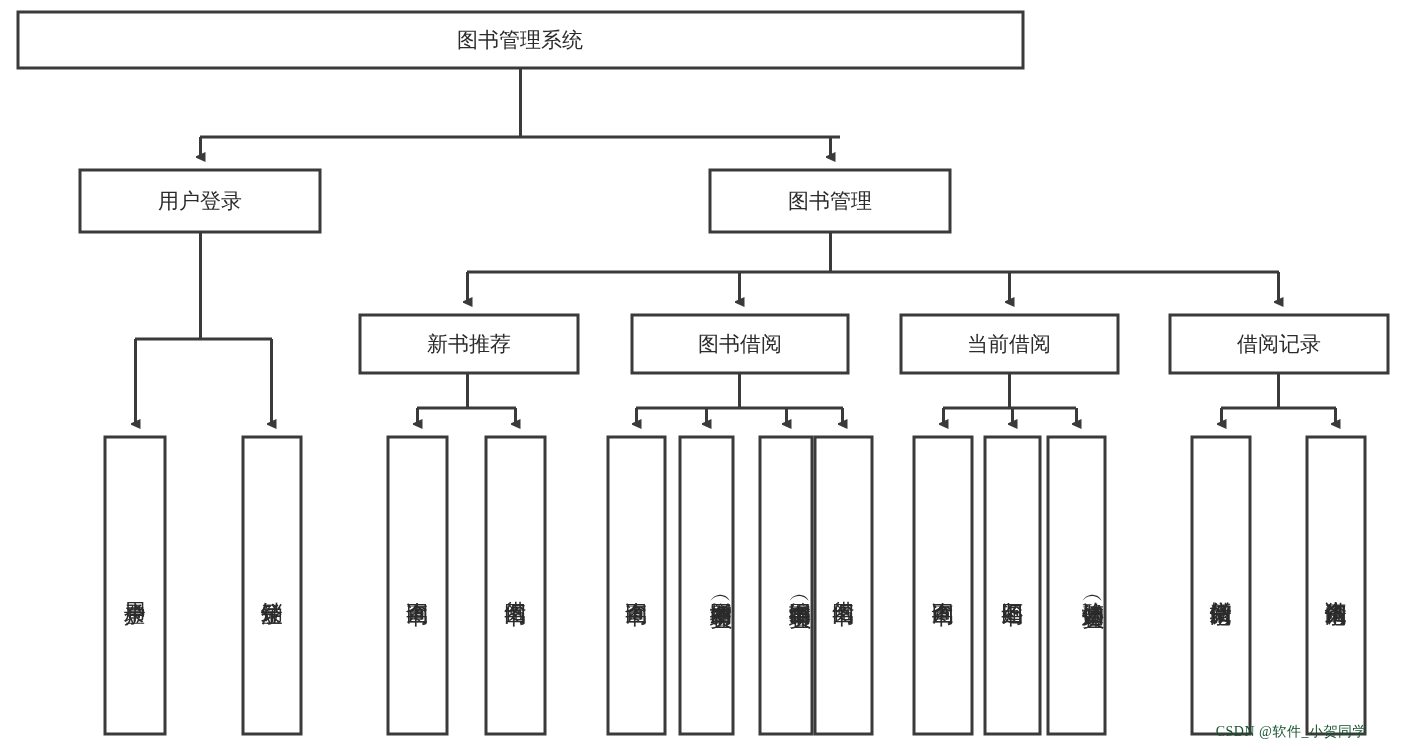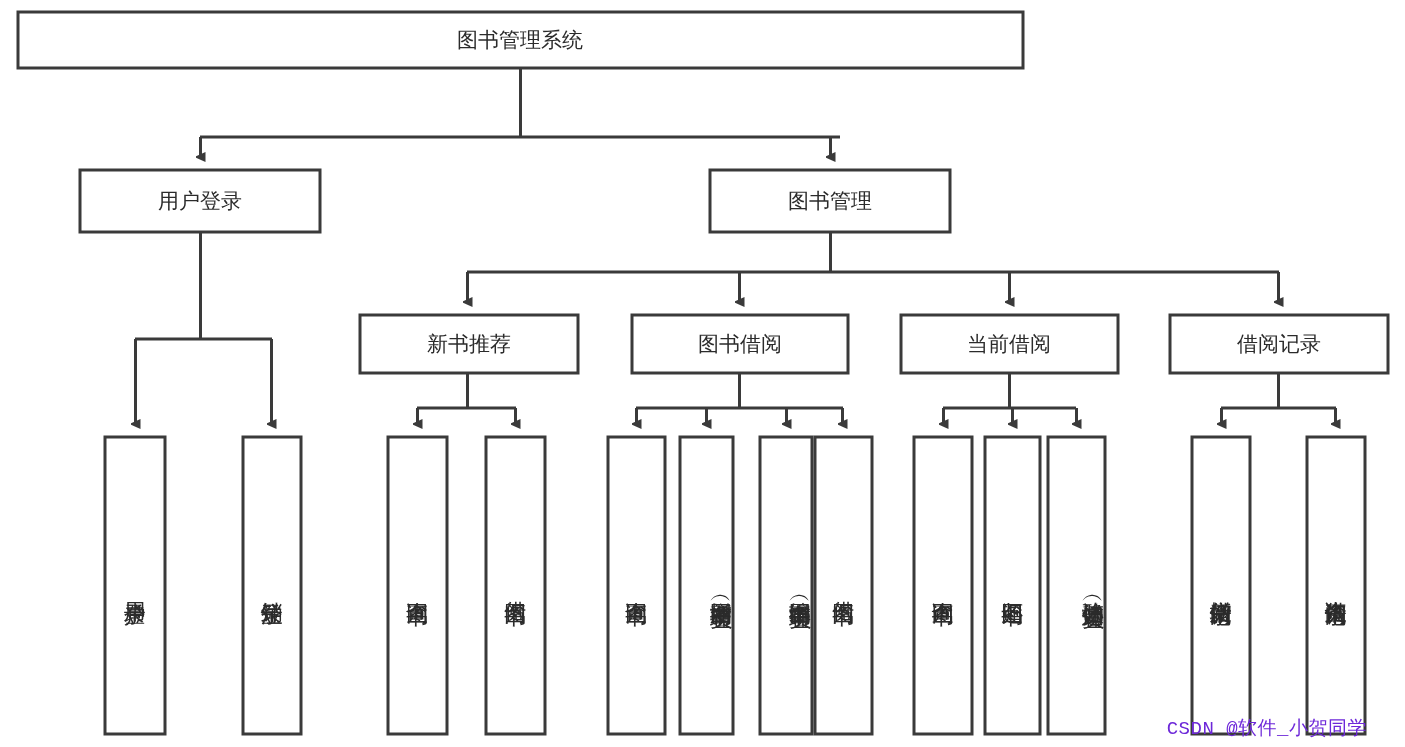--- a/index.html
+++ b/index.html
@@ -60,23 +60,23 @@
     white-space: nowrap;
     pointer-events: none;
   }
   .leaf-label.centered {
     align-items: center;
   }
   .watermark {
     position: absolute;
     right: 8px;
     bottom: 6px;
-    font-family: Liberation Mono, monospace;
-    font-size: 19px;
-    color: #6d28d9;
+    font-family: Liberation Serif, serif;
+    font-size: 14px;
+    color: #14532d;
     letter-spacing: 0.5px;
     white-space: nowrap;
   }
 </style>
 </head>
 <body>
 
 <div id="diagram-root">
 
   <svg class="diagram" viewBox="0 0 1405 747">

